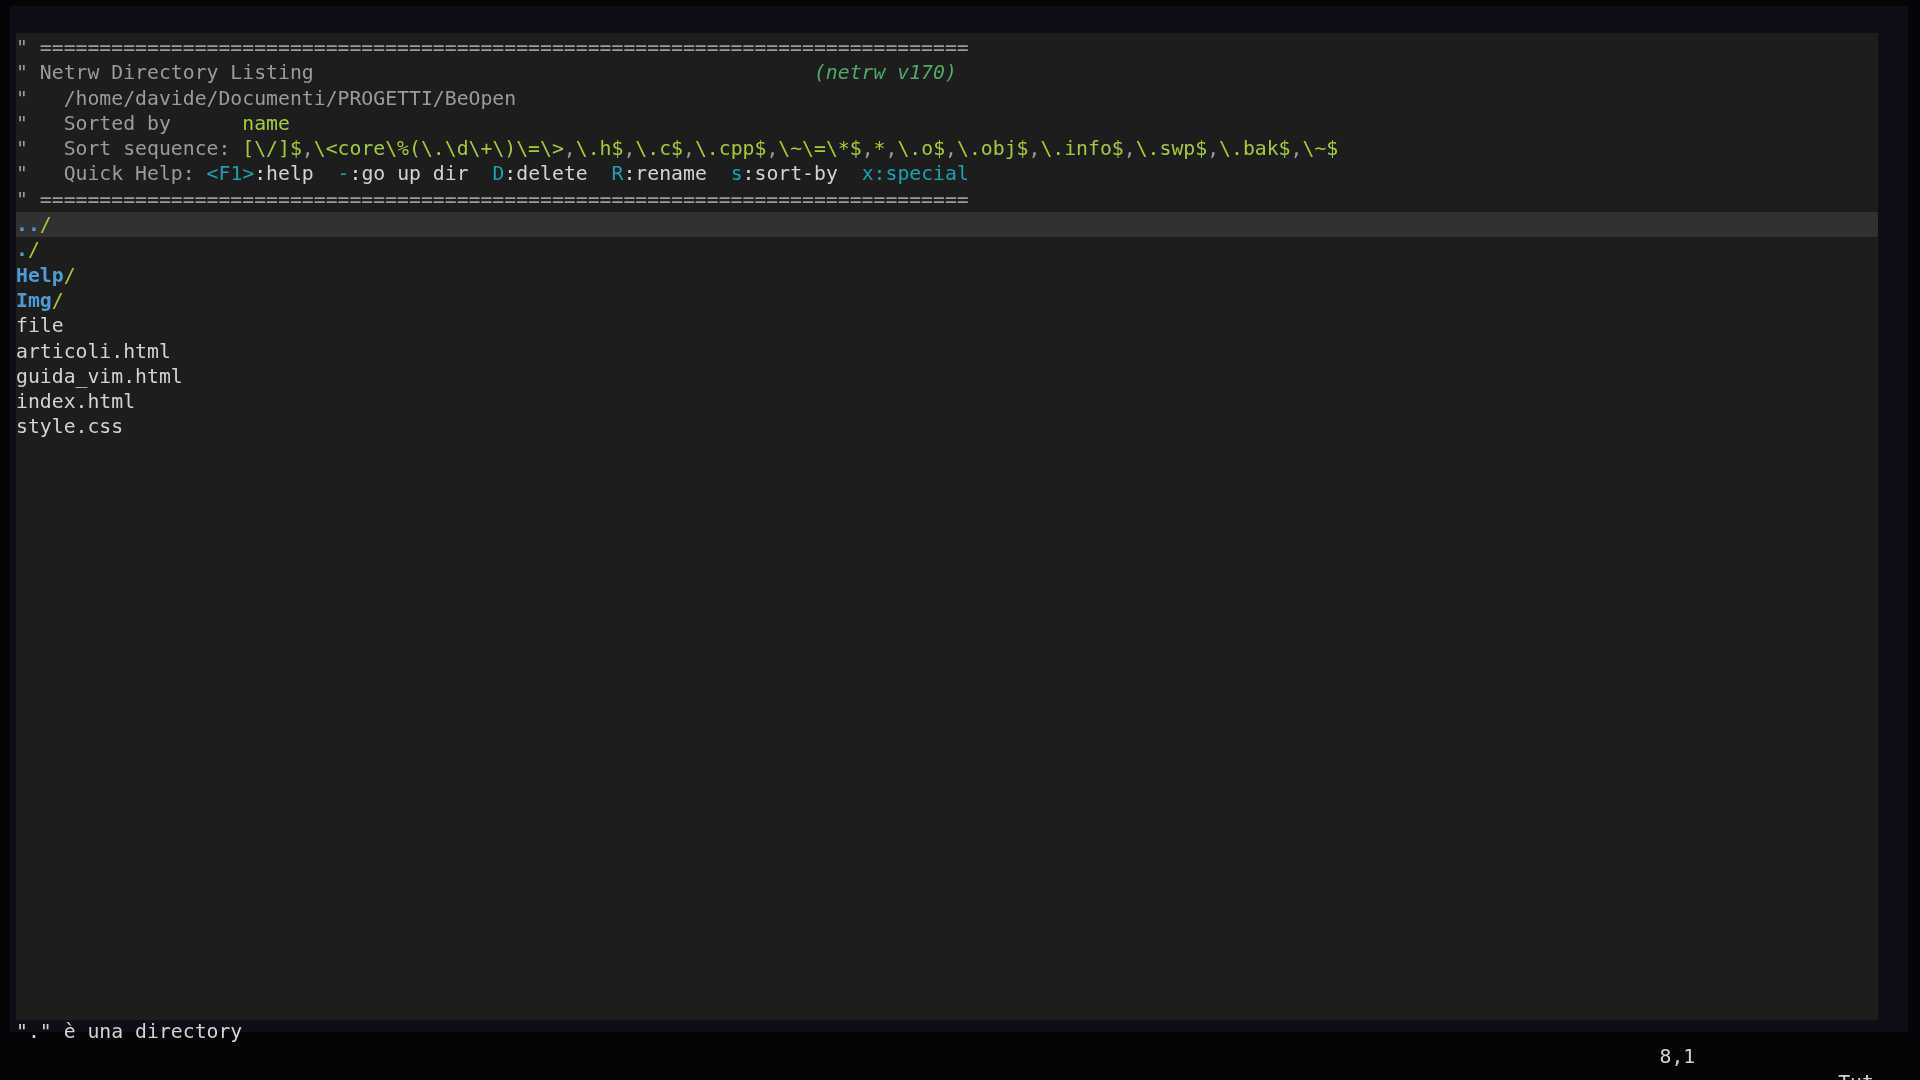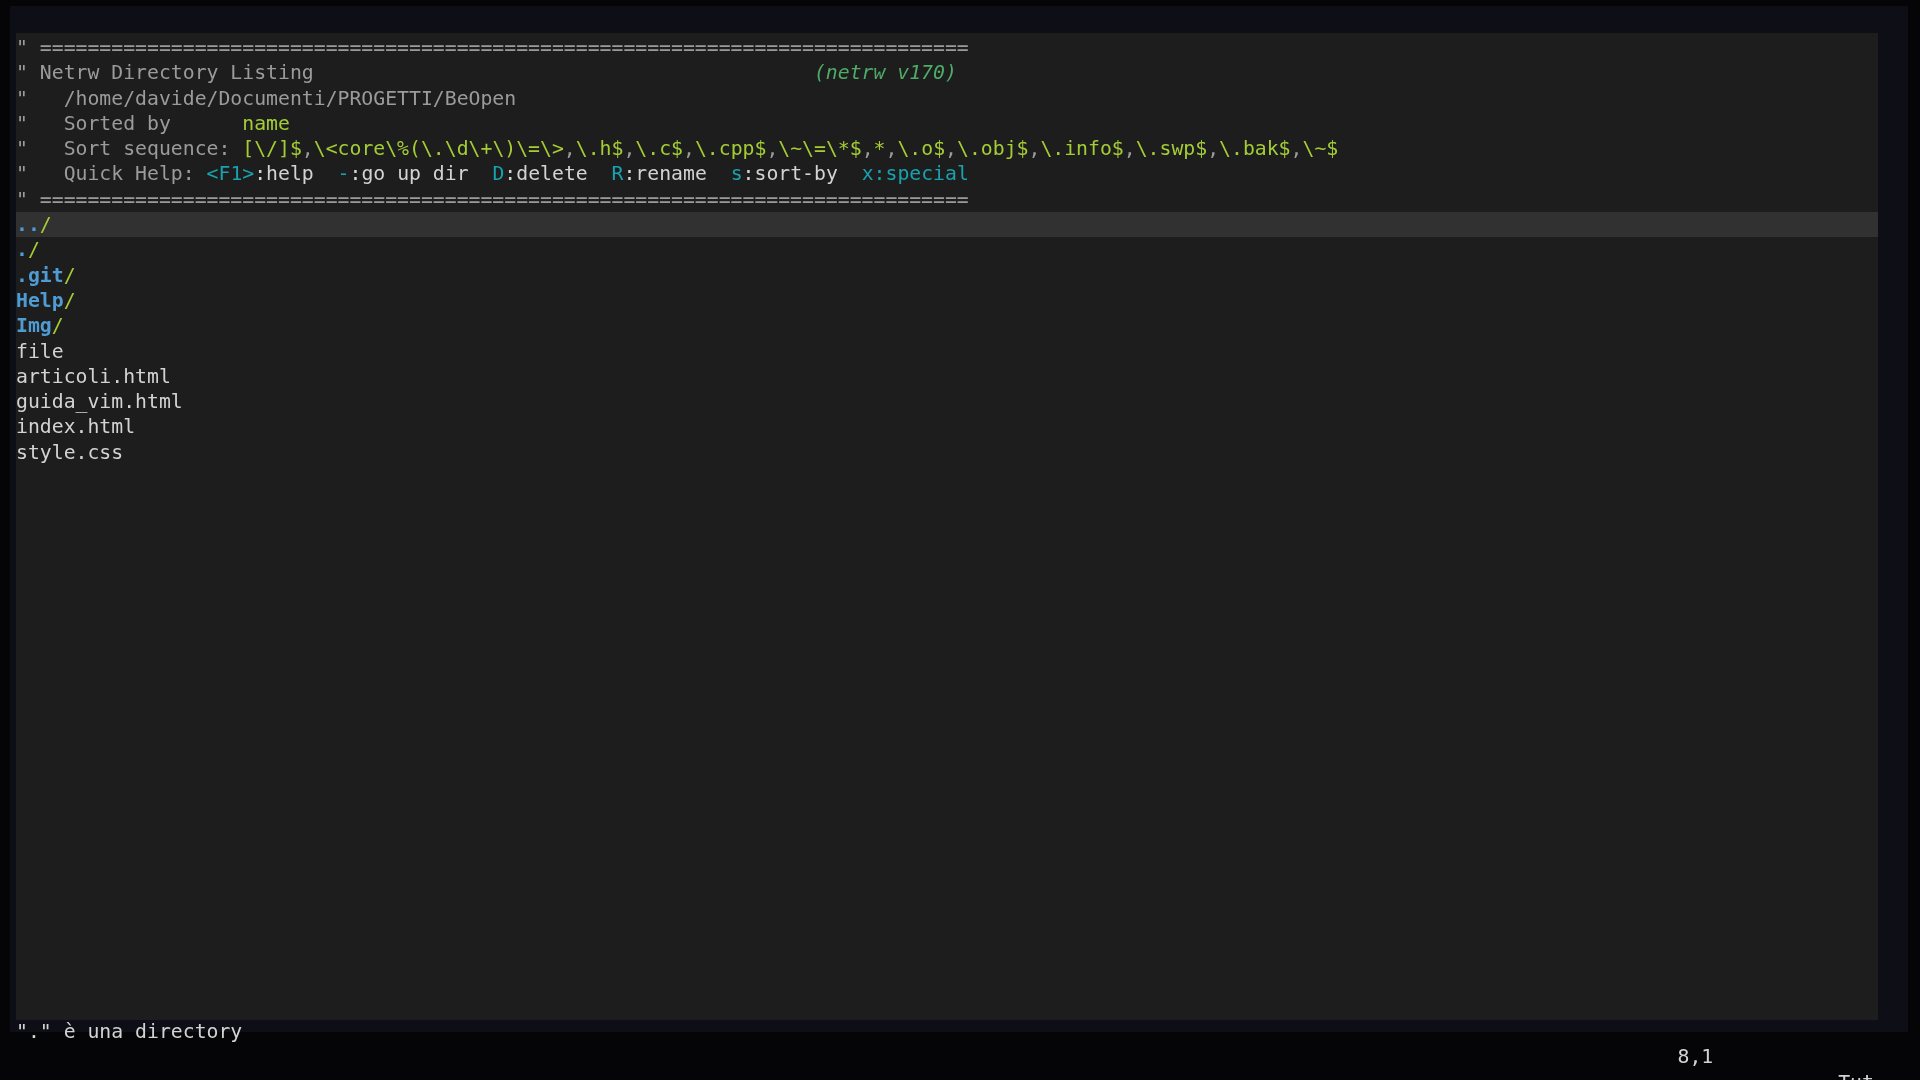--- a/index.html
+++ b/index.html
@@ -29,39 +29,38 @@
   .c-yellowgreen{color:var(--yellowgreen,#a4cd35);}
   .c-green{color:var(--green,#4fab68);font-style:italic;}
   .c-blue{color:var(--blue,#4f9cd4);}
   .c-cyan{color:var(--cyan,#18a2b0);}
   .bold{font-weight:bold;}
   .statusline{
     position:absolute;left:0;bottom:1px;width:100%;height:25.3px;
     white-space:pre;
   }
   .statusline .msg{position:absolute;left:0;}
-  .statusline .ruler{position:absolute;left:138ch;margin-left:18px;}
+  .statusline .ruler{position:absolute;left:138ch;}
   .statusline .scrollpos{position:absolute;left:153ch;}
 </style>
 </head>
 <body>
 
 <div class="terminal">
   <div class="editor">
     <div class="buffer">
         <div class="row"><span class="c-comment">" ==============================================================================</span></div>
         <div class="row"><span class="c-comment">" Netrw Directory Listing</span><span class="c-comment">                                          </span><span class="c-green">(netrw v170)</span></div>
         <div class="row"><span class="c-comment">"   /home/davide/Documenti/PROGETTI/BeOpen</span></div>
         <div class="row"><span class="c-comment">"   Sorted by      </span><span class="c-yellowgreen">name</span></div>
         <div class="row"><span class="c-comment">"   Sort sequence: </span><span class="c-yellowgreen">[\/]$</span><span class="c-comment">,</span><span class="c-yellowgreen">\&lt;core\%(\.\d\+\)\=\&gt;</span><span class="c-comment">,</span><span class="c-yellowgreen">\.h$</span><span class="c-comment">,</span><span class="c-yellowgreen">\.c$</span><span class="c-comment">,</span><span class="c-yellowgreen">\.cpp$</span><span class="c-comment">,</span><span class="c-yellowgreen">\~\=\*$</span><span class="c-comment">,</span><span class="c-yellowgreen">*</span><span class="c-comment">,</span><span class="c-yellowgreen">\.o$</span><span class="c-comment">,</span><span class="c-yellowgreen">\.obj$</span><span class="c-comment">,</span><span class="c-yellowgreen">\.info$</span><span class="c-comment">,</span><span class="c-yellowgreen">\.swp$</span><span class="c-comment">,</span><span class="c-yellowgreen">\.bak$</span><span class="c-comment">,</span><span class="c-yellowgreen">\~$</span></div>
         <div class="row"><span class="c-comment">"   Quick Help: </span><span class="c-cyan">&lt;F1&gt;</span><span class="c-normal">:help  </span><span class="c-cyan">-</span><span class="c-normal">:go up dir  </span><span class="c-cyan">D</span><span class="c-normal">:delete  </span><span class="c-cyan">R</span><span class="c-normal">:rename  </span><span class="c-cyan">s</span><span class="c-normal">:sort-by  </span><span class="c-cyan">x:special</span></div>
         <div class="row"><span class="c-comment">" ==============================================================================</span></div>
         <div class="row cursorline"><span class="c-blue bold">..</span><span class="c-yellowgreen">/</span></div>
         <div class="row"><span class="c-blue bold">.</span><span class="c-yellowgreen">/</span></div>
-        <div class="row"><span class="c-blue bold">.git</span><span class="c-yellowgreen">/</span></div>
         <div class="row"><span class="c-blue bold">Help</span><span class="c-yellowgreen">/</span></div>
         <div class="row"><span class="c-blue bold">Img</span><span class="c-yellowgreen">/</span></div>
         <div class="row"><span class="c-normal">file</span></div>
         <div class="row"><span class="c-normal">articoli.html</span></div>
         <div class="row"><span class="c-normal">guida_vim.html</span></div>
         <div class="row"><span class="c-normal">index.html</span></div>
         <div class="row"><span class="c-normal">style.css</span></div>
       </div>
     <div class="statusline">
       <span class="msg c-normal">"." è una directory</span>

